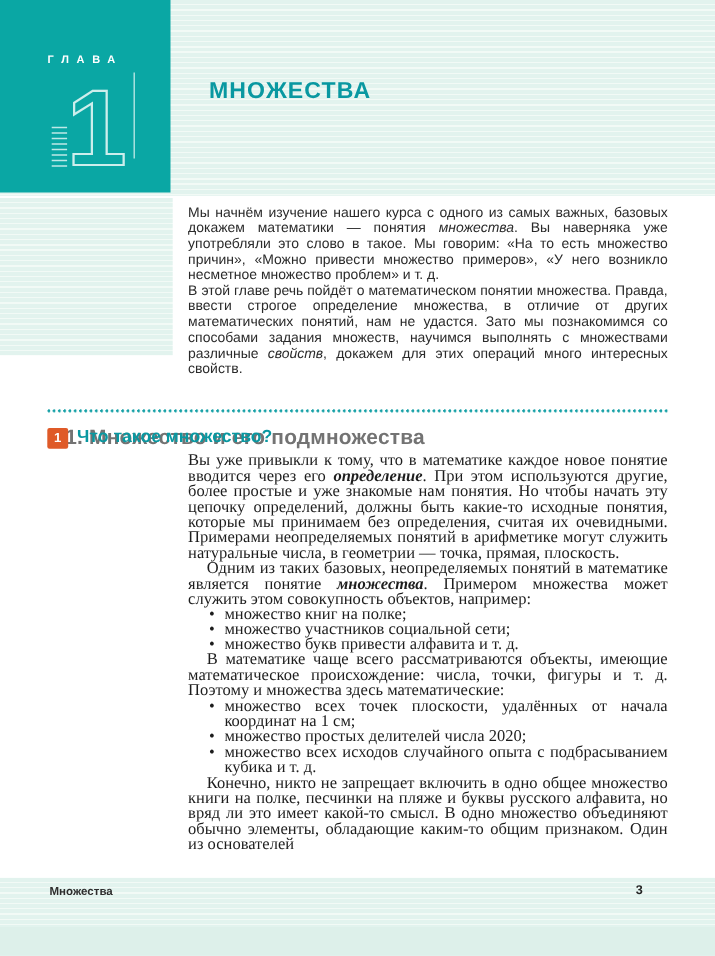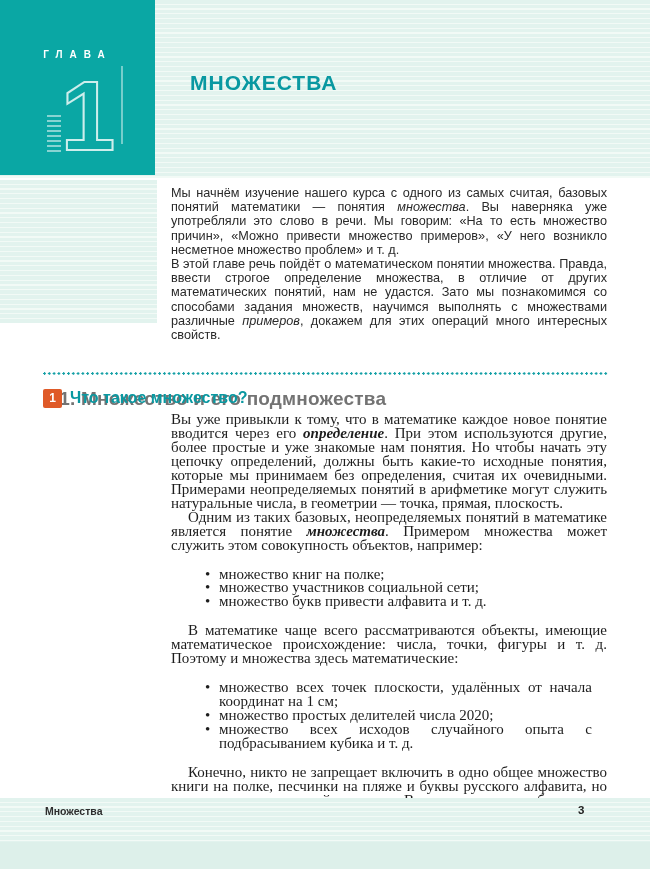--- a/index.html
+++ b/index.html
@@ -56,21 +56,21 @@
     color:#0998a1;font-size:16px;font-weight:bold;
   }
   .body-text{
     position:absolute;left:171px;top:413px;width:436px;
     font-family:"Liberation Serif",serif;
     font-size:15px;line-height:13.95px;color:#1d1d1d;
     text-align:justify;
   }
   .body-text p{margin:0;}
   .body-text p.indent{text-indent:17px;}
-  .body-text ul{margin:15px;padding:0;list-style:none;}
+  .body-text ul{margin:0;padding:0;list-style:none;}
   .body-text li{position:relative;padding-left:33px;}
   .body-text li::before{
     content:"\2022";position:absolute;left:19px;top:0;
   }
   .it{font-style:italic;}
   .bi{font-style:italic;font-weight:bold;}
   .footer-band{position:absolute;left:0;top:798px;width:650px;height:44px;}
   .footer-solid{position:absolute;left:0;top:842px;width:650px;height:27px;background:#ddf0ea;}
   .footer-title{
     position:absolute;left:45px;top:805px;
@@ -102,22 +102,22 @@
     </g>
     <text x="44" y="92" text-anchor="middle" font-family="Liberation Sans, sans-serif" font-size="98" font-weight="bold" fill="none" stroke="#cdeeec" stroke-width="2">1</text>
   </svg>
 </div>
 
 <div class="page-title">МНОЖЕСТВА</div>
 
 <div class="left-column stripes"></div>
 
 <div class="intro">
-  <p><span>Мы начнём изучение нашего курса с одного из самых считая, базовых понятий математики — понятия </span><span class="it">множества</span><span>. Вы наверняка уже употребляли это слово в речи. Мы говорим: «На то есть множество причин», «Можно привести множество примеров», «У него возникло несметное множество проблем» и т. д.</span></p>
-  <p><span>В этой главе речь пойдёт о математическом понятии множества. Правда, ввести строгое определение множества, в отличие от других математических понятий, нам не удастся. Зато мы познакомимся со способами задания множеств, научимся выполнять с множествами различные </span><span class="it">примеров</span><span>, докажем для этих операций много интересных свойств.</span></p>
+  <p><span>Мы начнём изучение нашего курса с одного из самых важных, базовых докажем математики — понятия </span><span class="it">множества</span><span>. Вы наверняка уже употребляли это слово в такое. Мы говорим: «На то есть множество причин», «Можно привести множество примеров», «У него возникло несметное множество проблем» и т. д.</span></p>
+  <p><span>В этой главе речь пойдёт о математическом понятии множества. Правда, ввести строгое определение множества, в отличие от других математических понятий, нам не удастся. Зато мы познакомимся со способами задания множеств, научимся выполнять с множествами различные </span><span class="it">свойств</span><span>, докажем для этих операций много интересных свойств.</span></p>
 </div>
 
 <div class="section-heading">§ 1. Множество и его подмножества</div>
 <div class="dotted-rule"></div>
 
 <div class="subsection">
   <div class="subsection-badge">1</div>
   <div class="subsection-title">Что такое множество?</div>
 </div>
 

